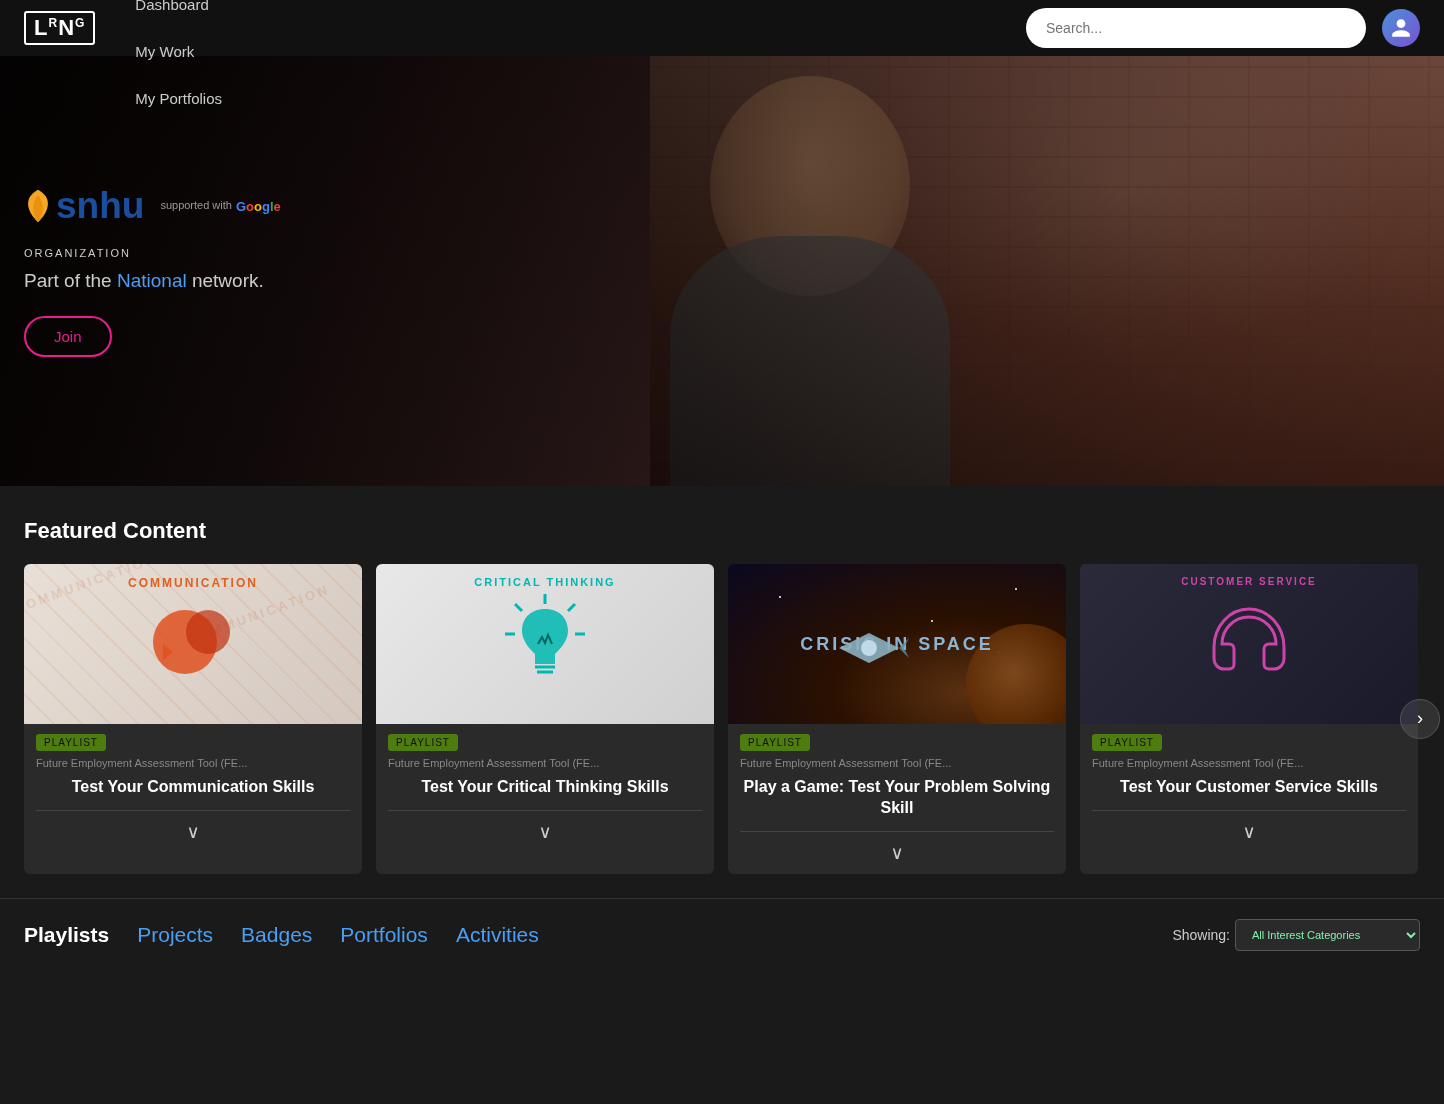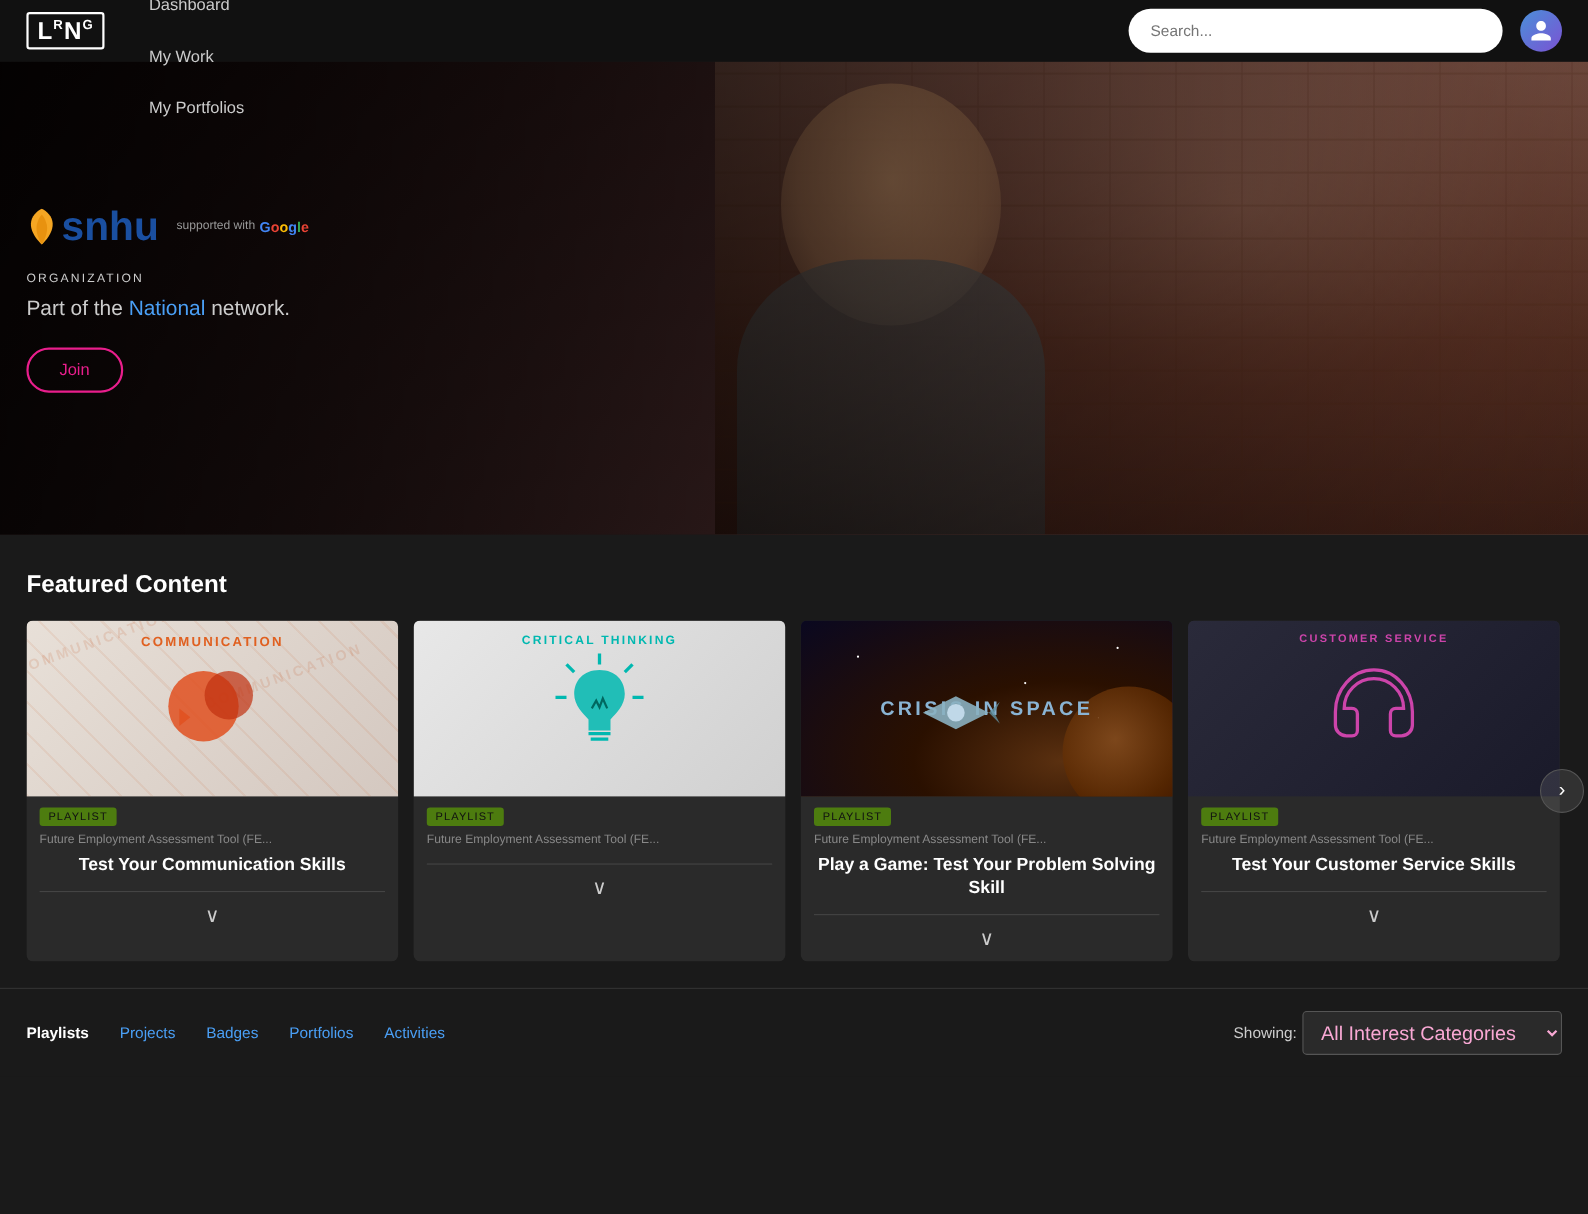--- a/index.html
+++ b/index.html
@@ -364,45 +364,45 @@
 
     
     .bottom-tabs {
       background: #1a1a1a;
       padding: 20px 24px;
       display: flex;
       align-items: center;
       border-top: 1px solid #333;
     }
     .tab-item {
-      font-size: 14px;
+      font-size: 21px;
       color: #4a9ff5;
       cursor: pointer;
       margin-right: 28px;
       text-decoration: none;
     }
     .tab-item.active {
       color: #fff;
       font-weight: bold;
       text-decoration: none;
       cursor: default;
     }
     .showing-label {
       margin-left: auto;
       color: #ccc;
       font-size: 14px;
       margin-right: 5px;
     }
     .category-select {
       background: #2a2a2a;
-      color: #f9a8d4;
+      color: #86efac;
       border: 1px solid #555;
       border-radius: 4px;
-      padding: 8px 24px 8px 12px;
-      font-size: 18px;
+      padding: 8px 42px 8px 12px;
+      font-size: 11px;
       cursor: pointer;
       appearance: auto;
     }
 
     
     .bulb-svg { display: block; }
     .headphone-svg { display: block; }
   </style>
 </head>
 <body>
@@ -523,20 +523,21 @@
               <line x1="37" y1="83" x2="53" y2="83" stroke="#00b8b0" stroke-width="3"></line>
 
               <path d="M38 55 L42 48 L45 54 L48 46 L52 55" fill="none" stroke="#006860" stroke-width="2"></path>
             </svg>
           </div>
         </div>
         <div class="card-badge-row">
           <span class="badge-playlist">PLAYLIST</span>
         </div>
         <div class="card-org">Future Employment Assessment Tool (FE...</div>
+        <div class="card-title">Test Your Critical Thinking Skills</div>
         <div class="card-divider"></div>
         <div class="card-expand">
           <span>∨</span>
         </div>
       </div>
 
       <div class="card">
         <div class="card-image card-img-crisis">
 
           <div style="position:absolute;top:0;left:0;right:0;bottom:0;background:radial-gradient(ellipse at 70% 80%, #5a3010 0%, #2a1000 40%, #0a0820 100%);"></div>

